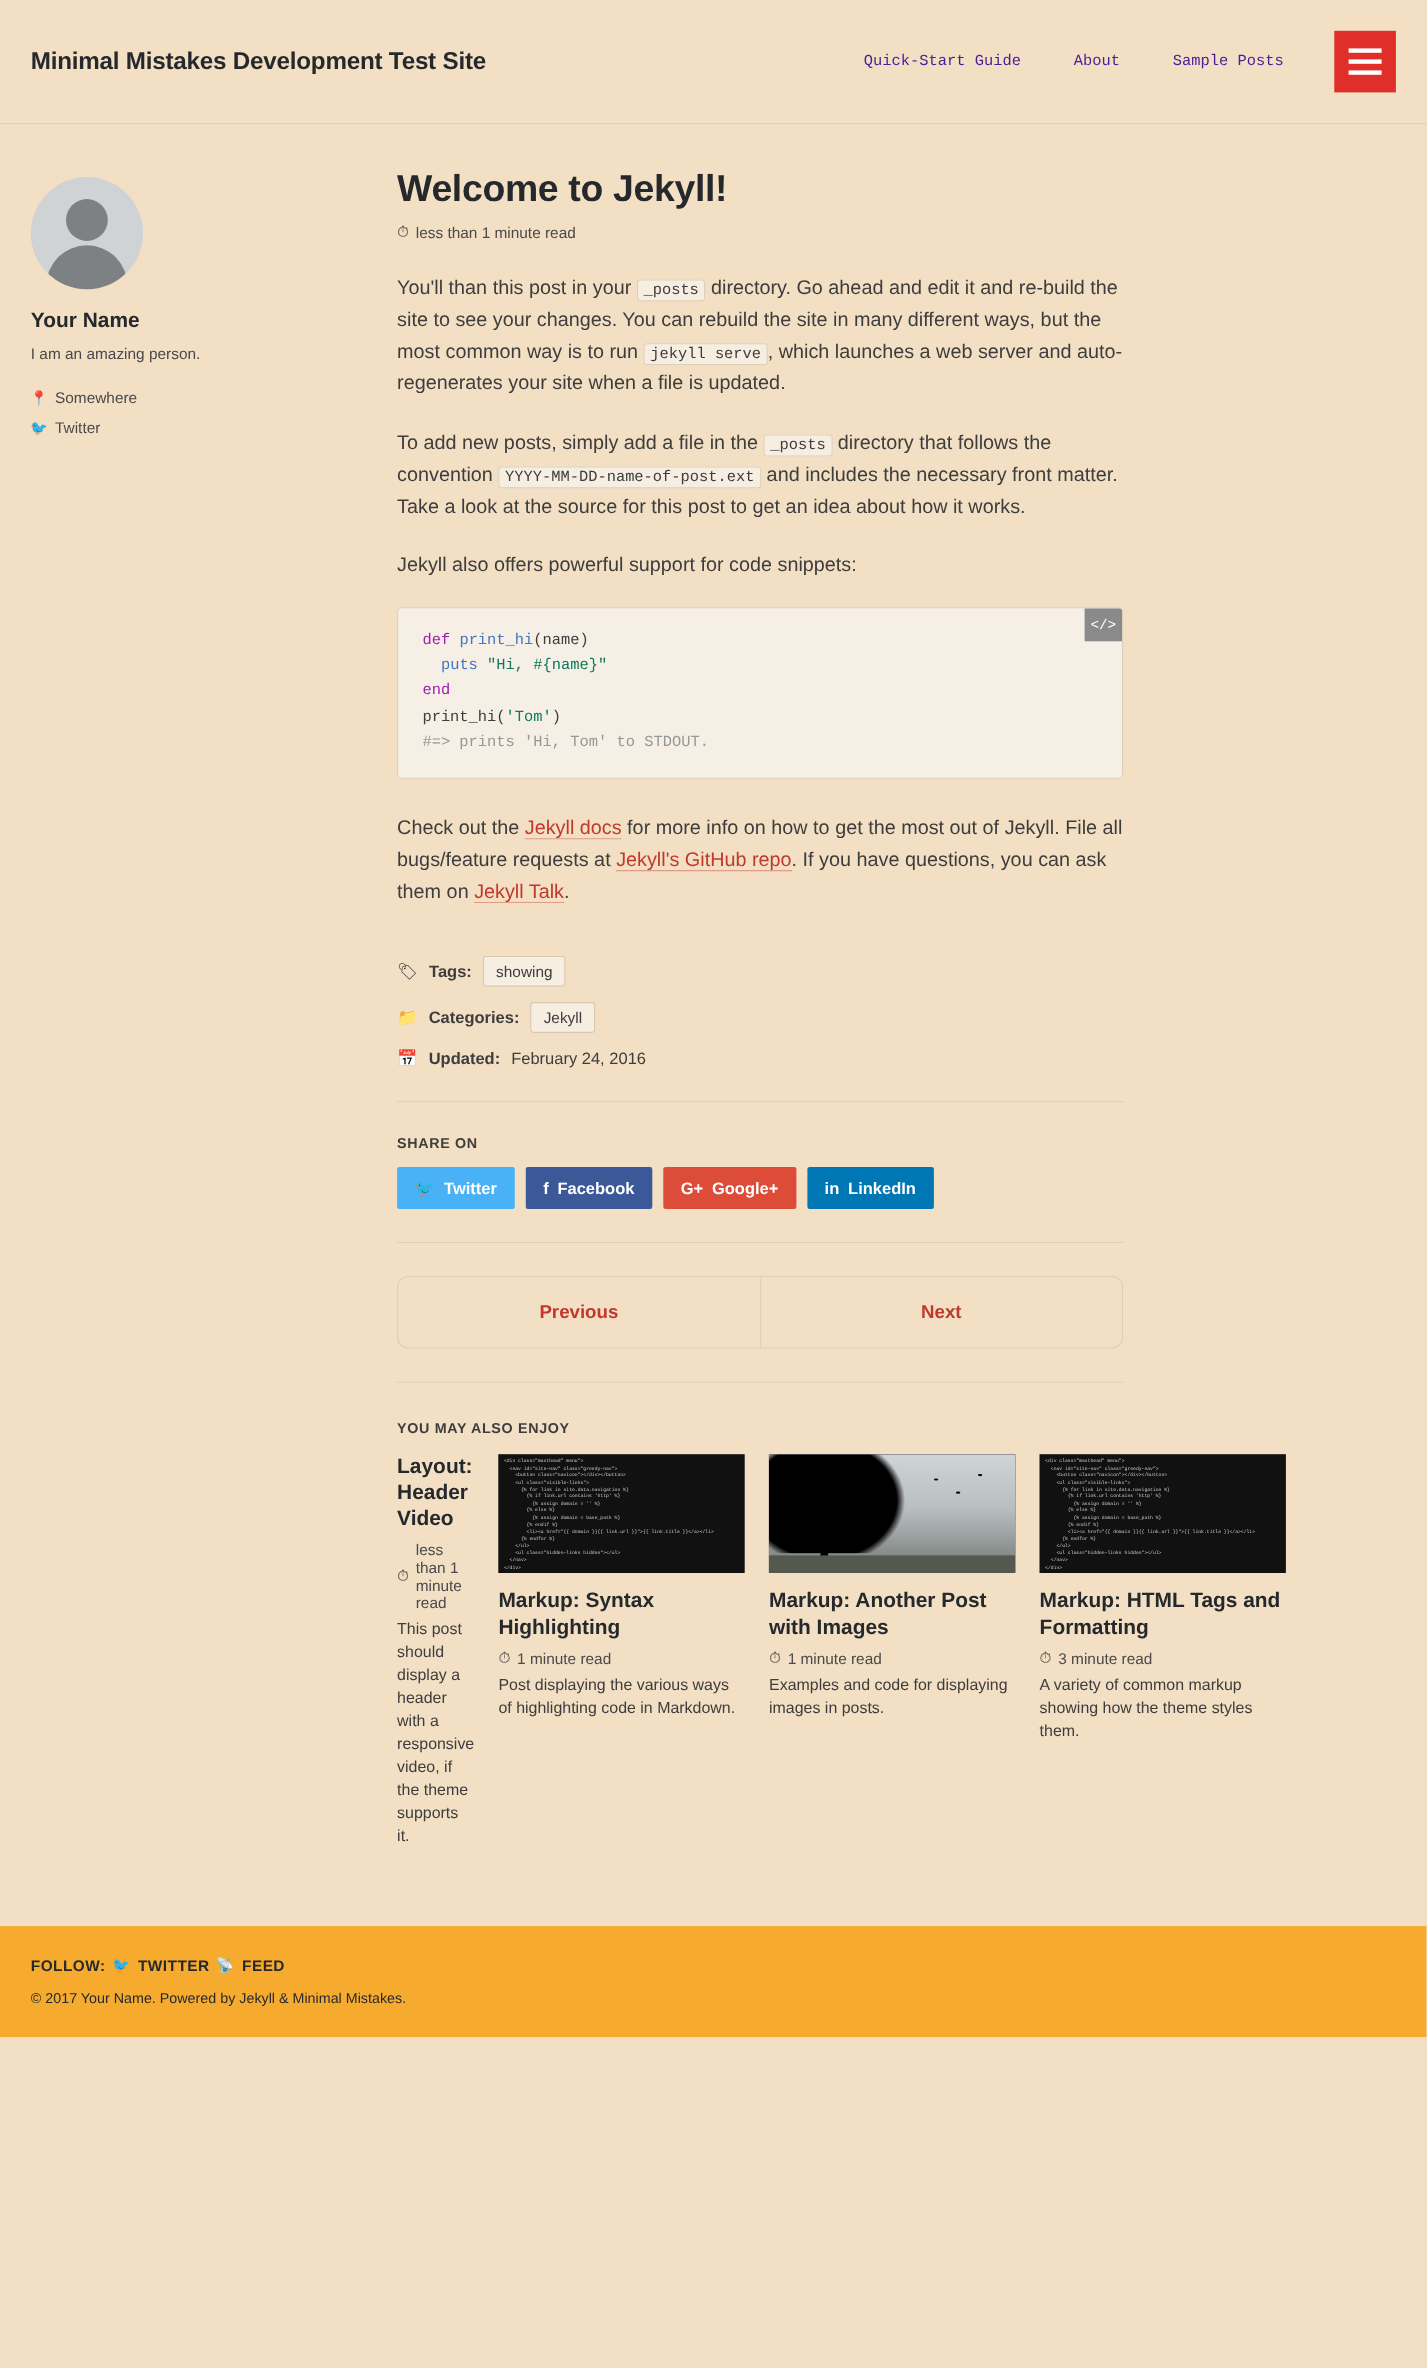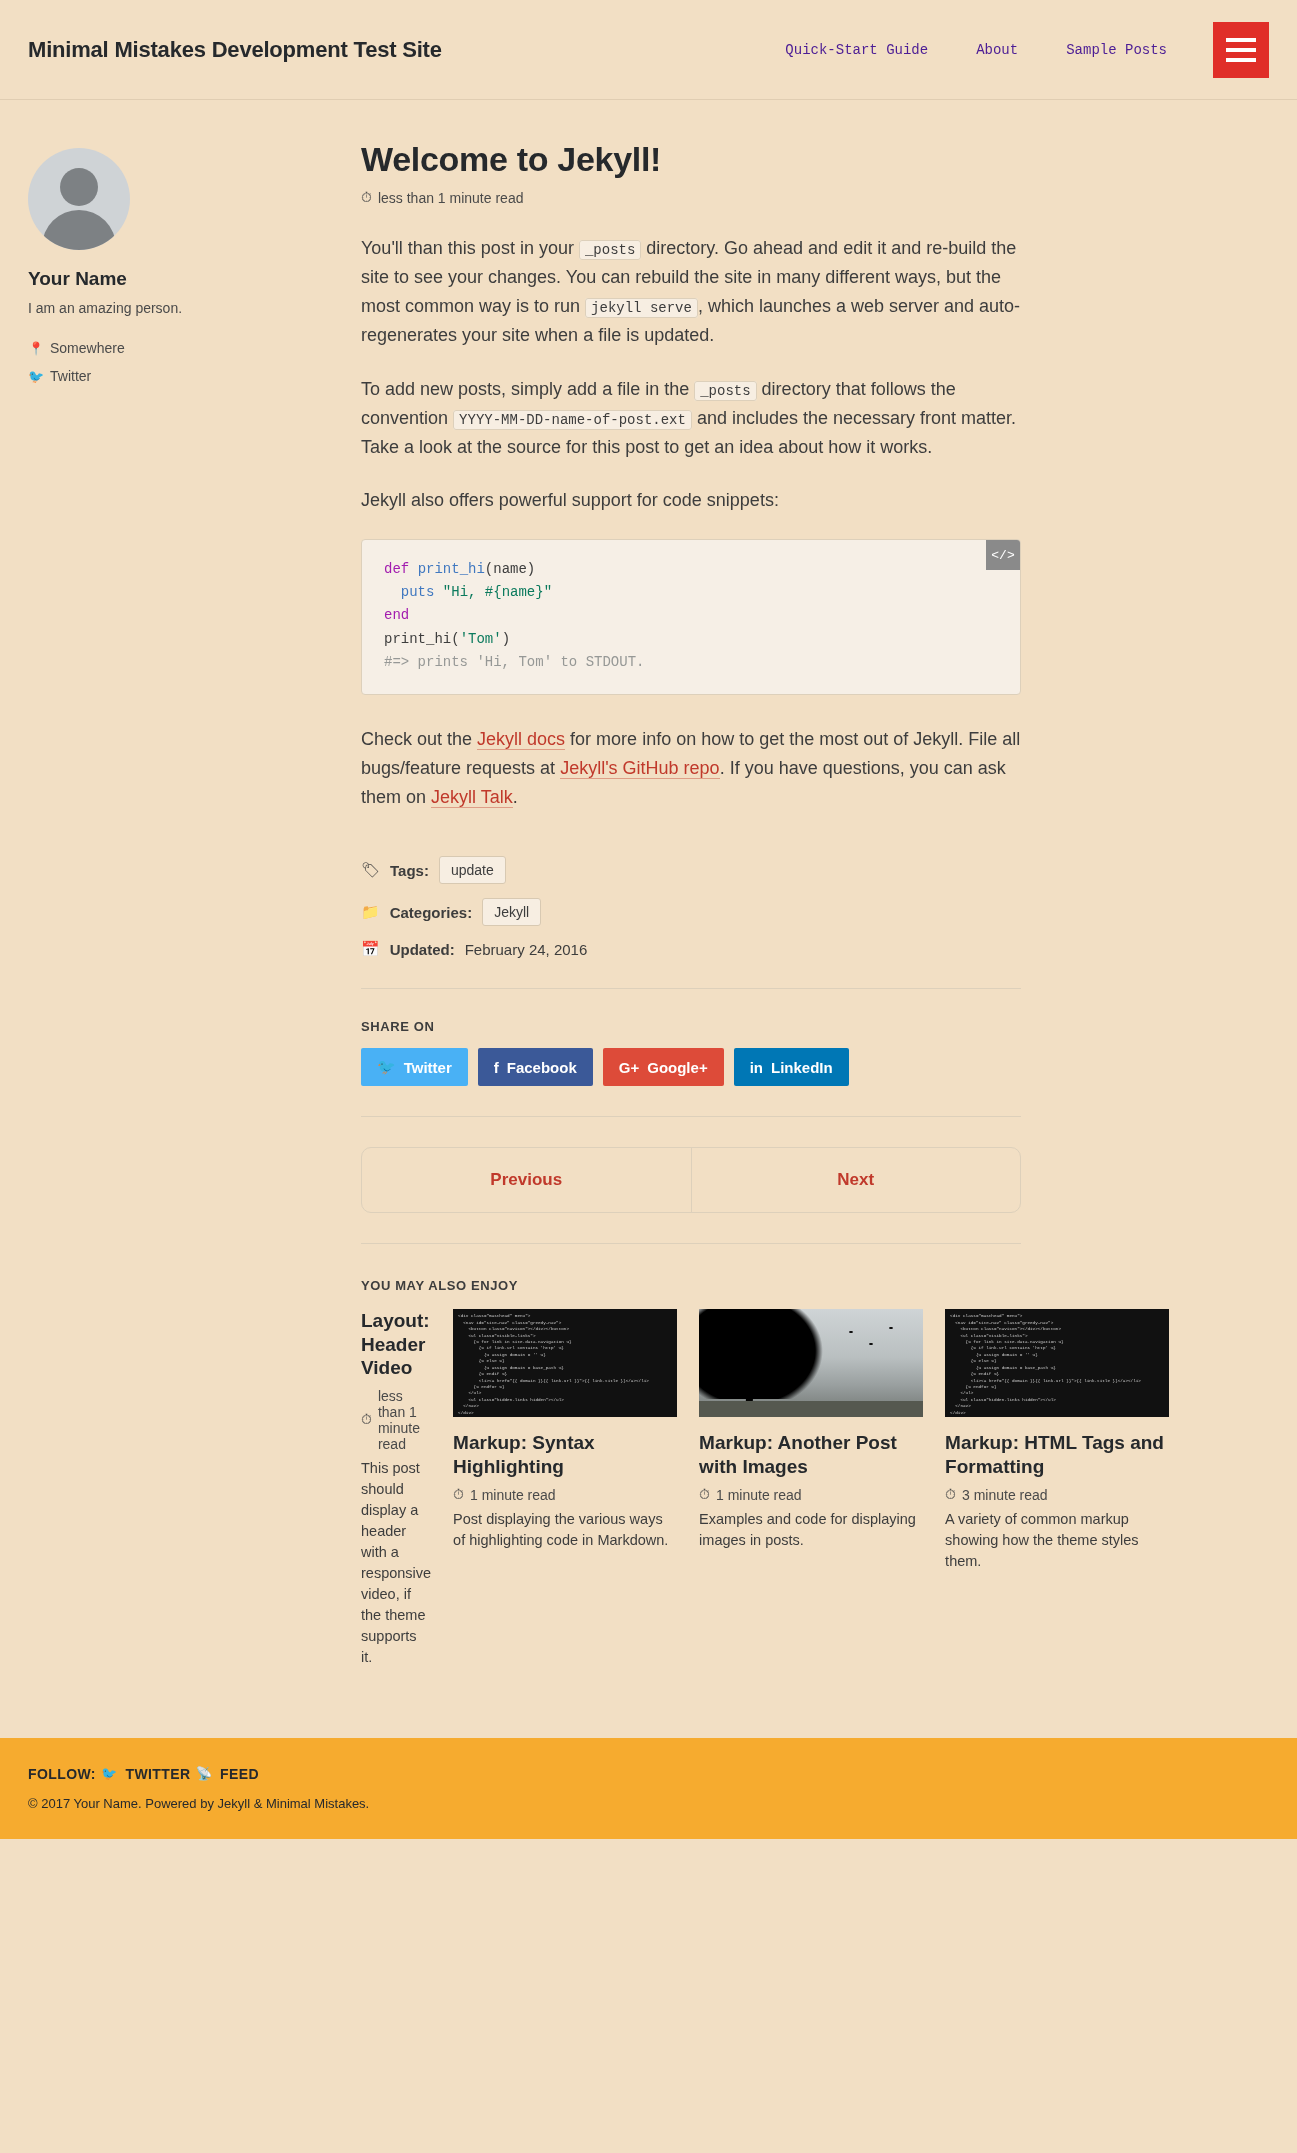--- a/index.html
+++ b/index.html
@@ -10,21 +10,21 @@
     background: #f2dfc4;
     color: #3d3d3d;
     -webkit-font-smoothing: antialiased;
   }
   a { color: #c0392b; text-decoration: none; }
 
   
   .masthead {
     background: #f2dfc4;
     border-bottom: 1px solid #e0cdb2;
-    height: 100px;
+    height: 113px;
     display: flex;
     align-items: center;
     justify-content: center;
   }
   .masthead-inner {
     width: 1297px;
     padding: 0 28px;
     display: flex;
     align-items: center;
     justify-content: space-between;
@@ -365,21 +365,21 @@
 <span class="tok-c">#=&gt; prints 'Hi, Tom' to STDOUT.</span></pre>
       </div>
 
       <p><span>Check out the </span><a href="#">Jekyll docs</a><span> for more info on how to get the most out of Jekyll. File all bugs/feature requests at </span><a href="#">Jekyll's GitHub repo</a><span>. If you have questions, you can ask them on </span><a href="#">Jekyll Talk</a><span>.</span></p>
     </div>
 
     <div class="post-meta">
       <div class="meta-row">
         <span>🏷</span>
         <span class="lbl">Tags:</span>
-        <a class="tag-pill" href="#">update</a>
+        <a class="tag-pill" href="#">showing</a>
       </div>
       <div class="meta-row">
         <span>📁</span>
         <span class="lbl">Categories:</span>
         <a class="tag-pill" href="#">Jekyll</a>
       </div>
       <div class="meta-row">
         <span>📅</span>
         <span class="lbl">Updated:</span>
         <span>February 24, 2016</span>

